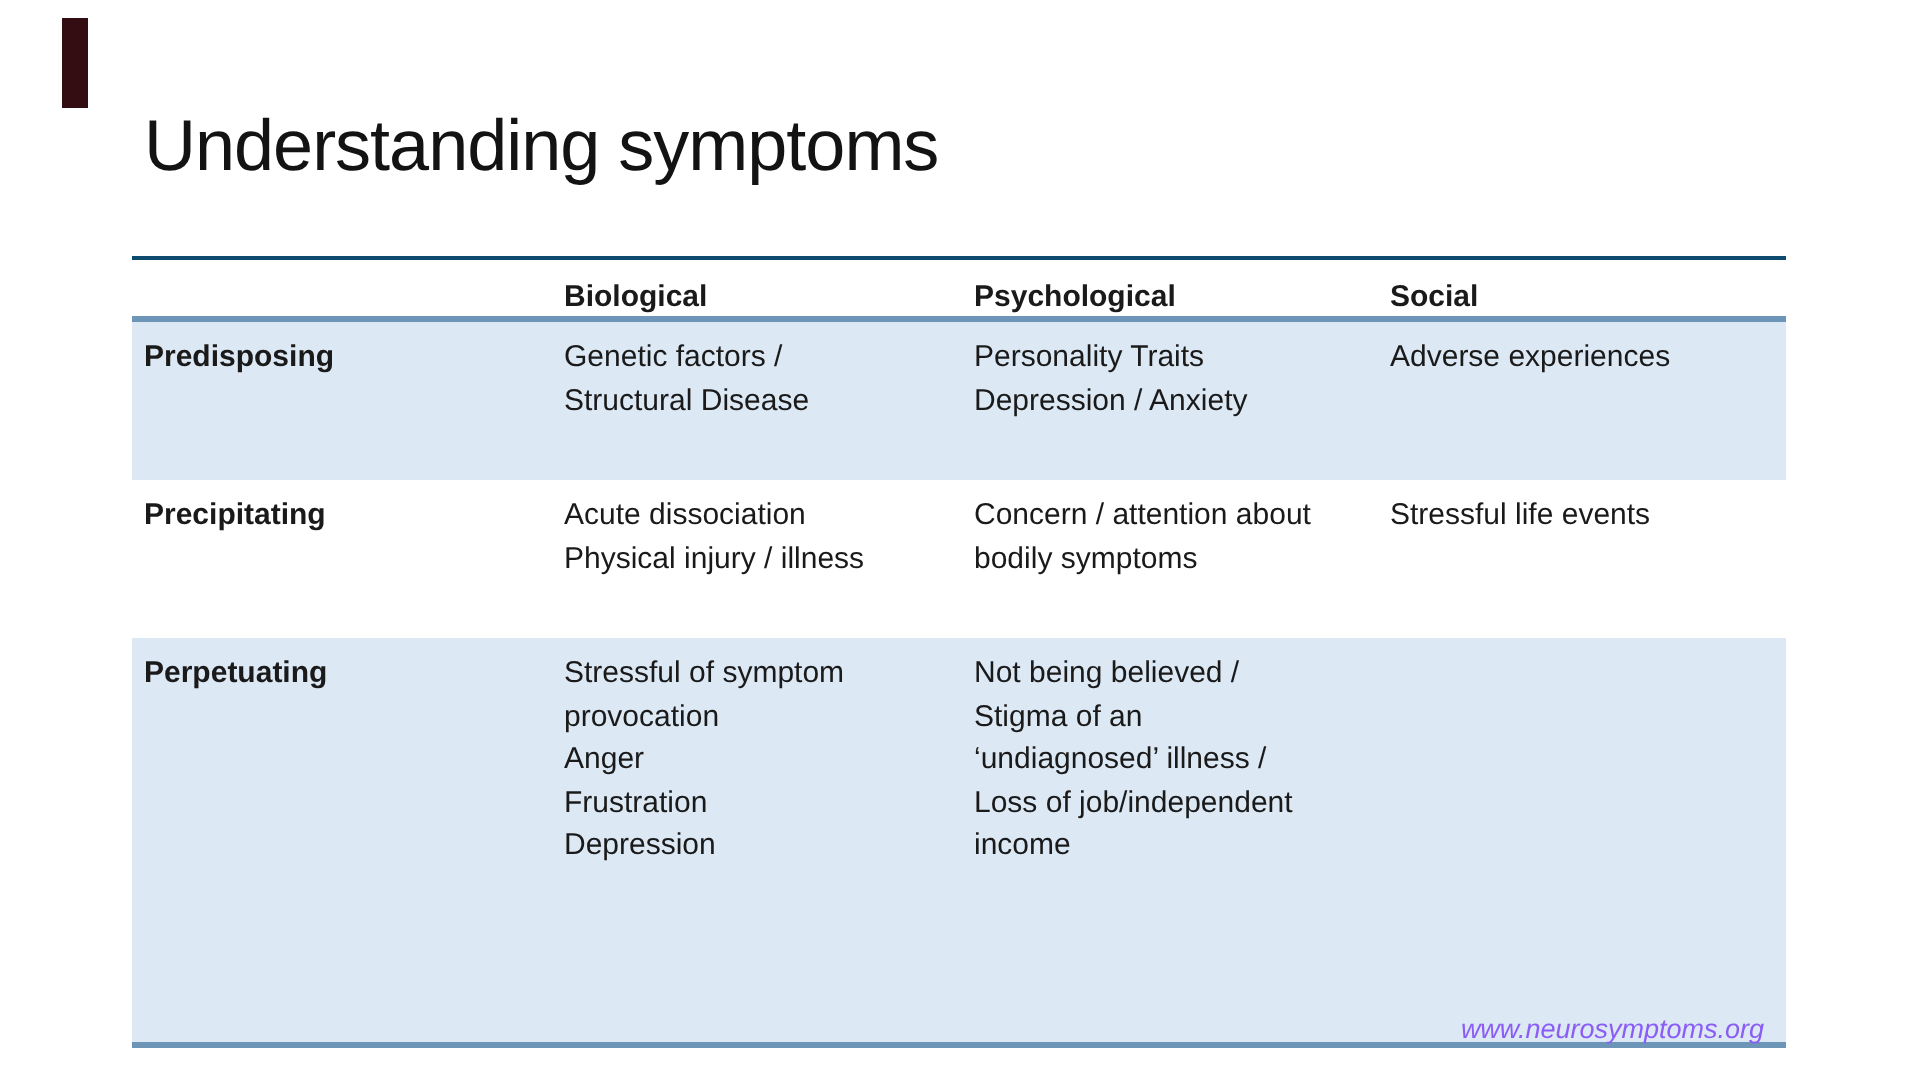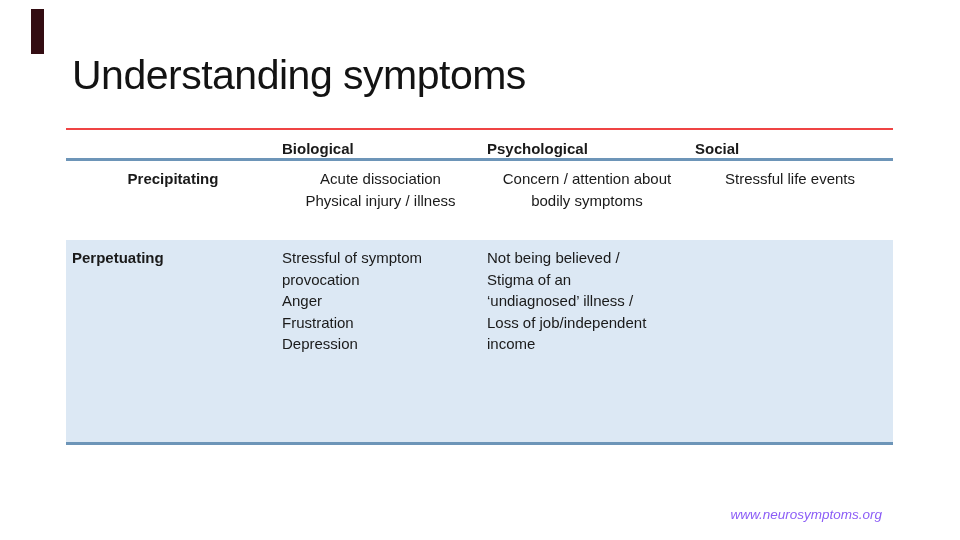--- a/index.html
+++ b/index.html
@@ -6,40 +6,40 @@
   .slide {
     position:relative; width:960px; height:540px; background:#ffffff;
     font-family:"Liberation Sans", sans-serif; color:#1a1a1a; overflow:hidden;
   }
   .accent-bar {
     position:absolute; left:31px; top:9px; width:13px; height:45px;
     background:#330d12;
   }
   .slide-title {
     position:absolute; left:72px; top:52px;
-    font-size:41px; font-weight:400; letter-spacing:-0.5px; color:#131313;
+    font-size:36px; font-weight:400; letter-spacing:-0.5px; color:#131313;
     white-space:nowrap;
   }
   .symptom-table {
     position:absolute; left:66px; top:128px; width:827px;
   }
   .trow {
     display:grid; grid-template-columns:216px 205px 208px auto;
     box-sizing:border-box;
   }
   .thead {
-    border-top:2px solid #ef4444;
+    border-top:2px solid #0c4a6e;
     border-bottom:3px solid #6d95b8;
     background:#ffffff; height:33px;
   }
   .thead .cell { padding-top:8px; font-weight:bold; }
   .tbody-row { background:#ffffff; }
   .tbody-row.shaded { background:#dce8f4; }
   .row-predisposing  { height:79px; }
-  .row-precipitating { height:79px;text-align:center; }
+  .row-precipitating { height:79px; }
   .row-perpetuating  { height:205px; border-bottom:3px solid #6d95b8; }
   .cell {
     font-size:15px; line-height:21.5px; box-sizing:border-box;
     padding-top:7px; padding-right:8px;
   }
   .cell.label { padding-left:6px; font-weight:bold; }
   .lines > div { min-height:21.5px; white-space:nowrap; }
   .footer-url {
     position:absolute; right:78px; top:507px;
     font-size:13.5px; font-style:italic; color:#8b5cf6;
@@ -56,20 +56,34 @@
 
   <div class="symptom-table">
 
     <div class="trow thead">
       <div class="cell label"></div>
       <div class="cell">Biological</div>
       <div class="cell">Psychological</div>
       <div class="cell">Social</div>
     </div>
 
+    <div class="trow tbody-row shaded row-predisposing">
+      <div class="cell label">Predisposing</div>
+      <div class="cell lines">
+          <div>Genetic factors /</div>
+          <div>Structural Disease</div>
+        </div>
+      <div class="cell lines">
+          <div>Personality Traits</div>
+          <div>Depression / Anxiety</div>
+        </div>
+      <div class="cell lines">
+          <div>Adverse experiences</div>
+        </div>
+    </div>
 
     <div class="trow tbody-row row-precipitating">
       <div class="cell label">Precipitating</div>
       <div class="cell lines">
           <div>Acute dissociation</div>
           <div>Physical injury / illness</div>
         </div>
       <div class="cell lines">
           <div>Concern / attention about</div>
           <div>bodily symptoms</div>

